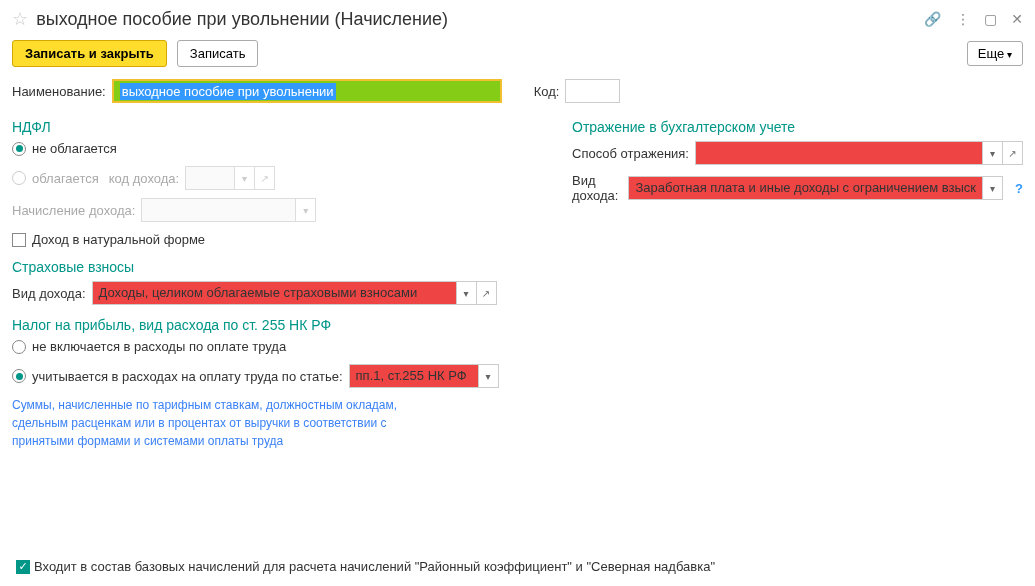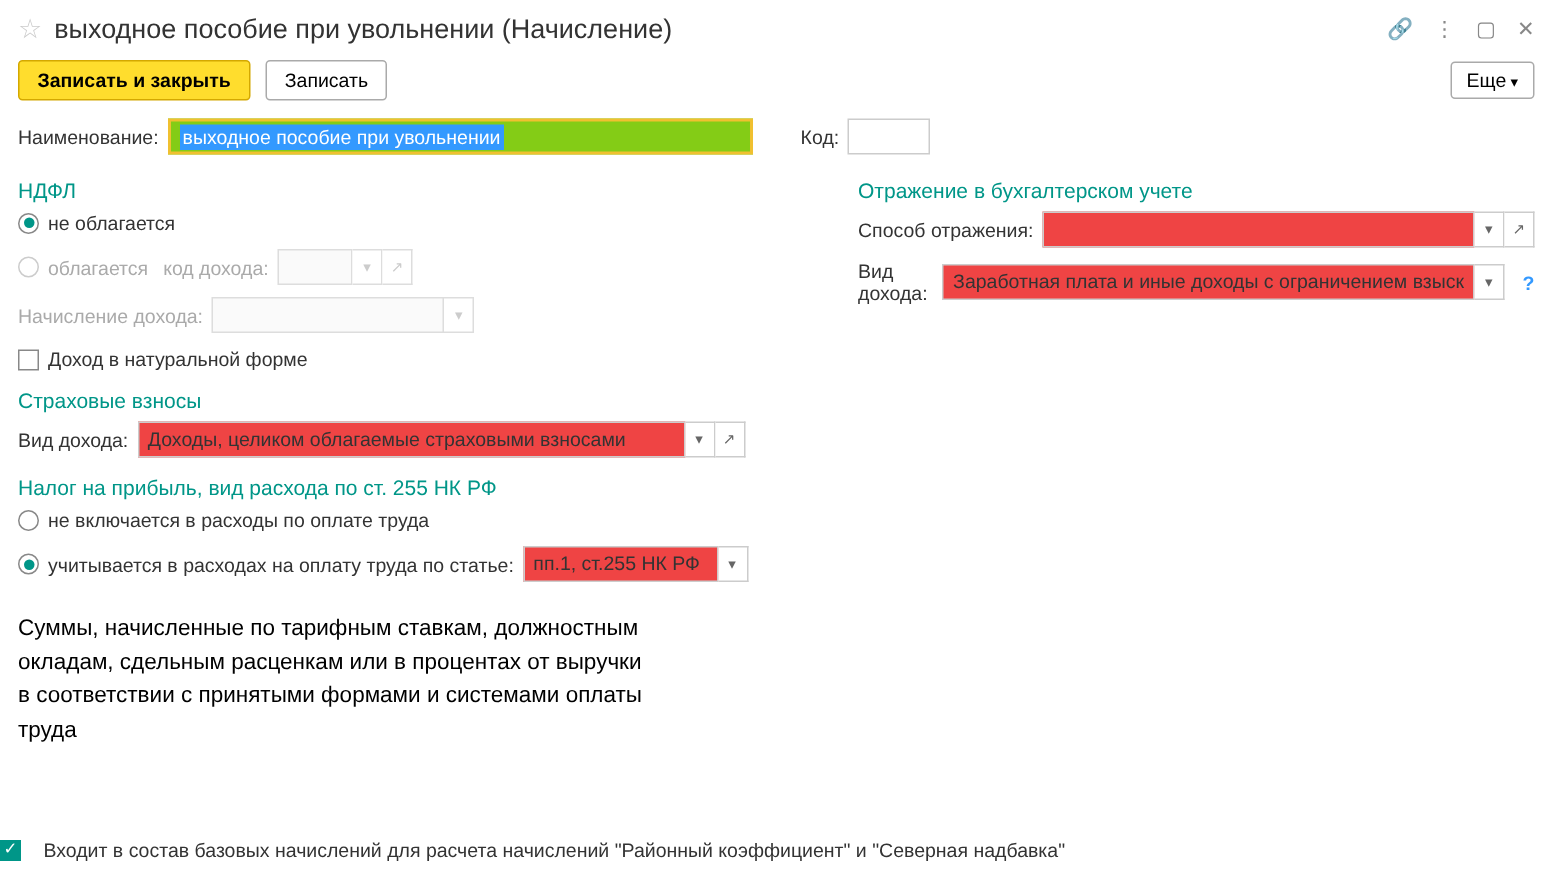--- a/index.html
+++ b/index.html
@@ -173,39 +173,39 @@
       align-items: center;
       justify-content: center;
       background: #fff;
       cursor: pointer;
       font-size: 10px;
       color: #666;
     }
     .combo-btn.disabled { color: #ccc; border-color: #ddd; }
     .combo-input.disabled { border-color: #ddd; background: #fafafa; }
     .hint-text {
-      color: #000000;
-      font-size: 15px;
+      color: #3b82f6;
+      font-size: 12px;
       line-height: 1.5;
-      margin-top: 20px;
+      margin-top: 8px;
       max-width: 420px;
     }
     .question-mark {
       color: #3399ff;
       font-weight: bold;
       margin-left: 6px;
       cursor: pointer;
     }
     .footer {
       position: fixed;
       bottom: 12px;
-      left: 0;
-      display: flex;
-      align-items: center;
-      gap: 15px;
+      left: 16px;
+      display: flex;
+      align-items: center;
+      gap: 4px;
     }
   </style>
 </head>
 <body>
 
 <div class="header-row">
   <div class="title-area">
     <span class="star-icon">☆</span>
     <span class="window-title">выходное пособие при увольнении (Начисление)</span>
   </div>

